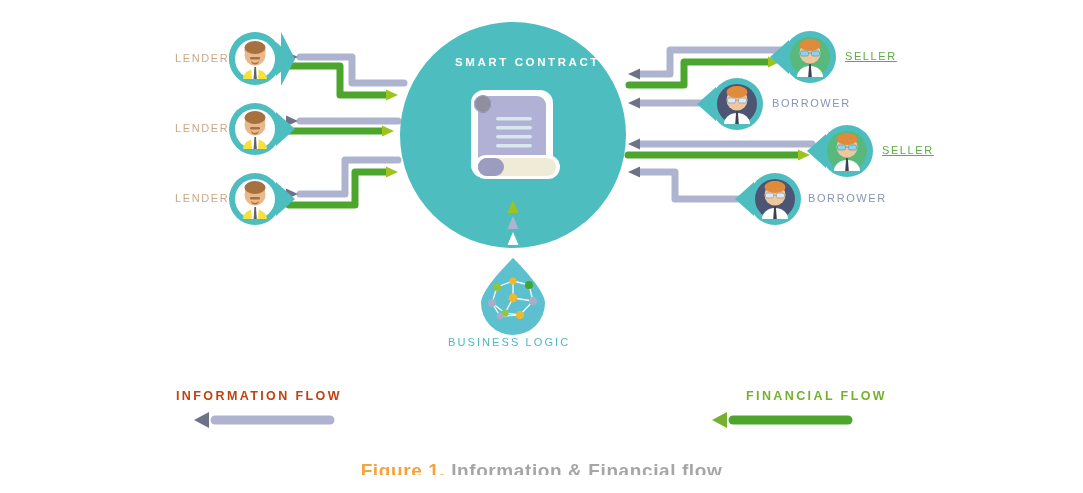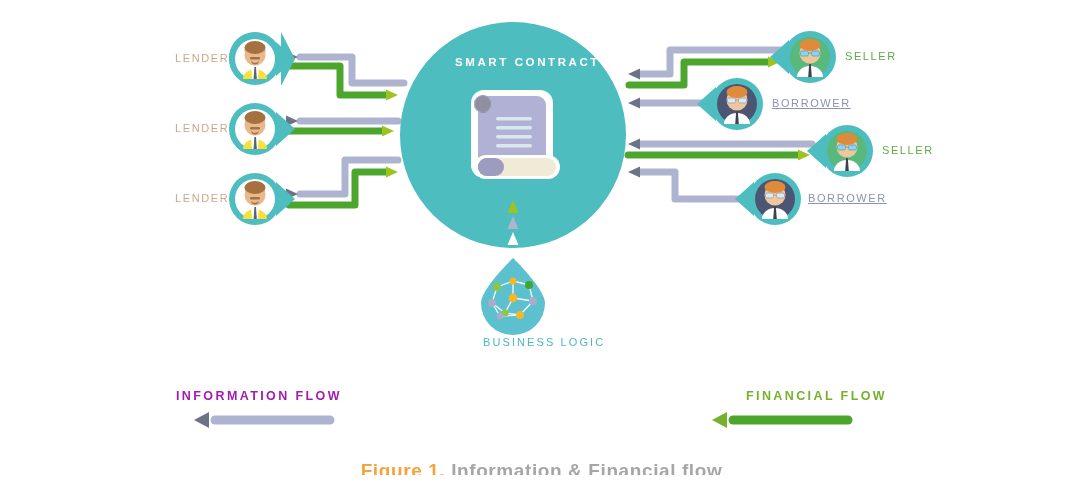--- a/index.html
+++ b/index.html
@@ -26,40 +26,40 @@
     position: absolute;
     font-family: "Liberation Sans", sans-serif;
     letter-spacing: 1.6px;
     white-space: nowrap;
   }
   .lbl-actor {
     font-size: 11px;
     font-weight: 400;
   }
   .lbl-lender { color: #c9a887; }
-  .lbl-seller { color: #5eaa45; }
-  .lbl-borrower { color: #8a93b5; text-decoration: underline; }
+  .lbl-seller { color: #5eaa45; text-decoration: underline; }
+  .lbl-borrower { color: #8a93b5; }
   .lbl-contract {
     font-size: 11.5px;
     color: #ffffff;
     letter-spacing: 2.6px;
     font-weight: 500;
   }
   .lbl-bizlogic {
     font-size: 11px;
     color: #4bb8c4;
     letter-spacing: 2.1px;
     font-weight: 500;
   }
   .legend-title {
     font-size: 12.5px;
     font-weight: bold;
     letter-spacing: 2.4px;
   }
-  .legend-info { color: #a21caf; text-align: right; }
+  .legend-info { color: #c2410c; text-align: right; }
   .legend-fin { color: #76b12d; }
   .caption {
     position: absolute;
     left: 0;
     top: 460px;
     width: 1083px;
     text-align: center;
     font-size: 19px;
     font-weight: bold;
     letter-spacing: 0.6px;
@@ -307,21 +307,21 @@
   <div class="lbl lbl-actor lbl-lender" style="left:175px; top:122px;">LENDER</div>
   <div class="lbl lbl-actor lbl-lender" style="left:175px; top:192px;">LENDER</div>
 
   <div class="lbl lbl-actor lbl-seller" style="left:845px; top:50px;">SELLER</div>
   <div class="lbl lbl-actor lbl-borrower" style="left:772px; top:97px;">BORROWER</div>
   <div class="lbl lbl-actor lbl-seller" style="left:882px; top:144px;">SELLER</div>
   <div class="lbl lbl-actor lbl-borrower" style="left:808px; top:192px;">BORROWER</div>
 
   <div class="lbl lbl-contract" style="left:455px; top:56px;font-weight:bold;">SMART CONTRACT</div>
 
-  <div class="lbl lbl-bizlogic" style="left:483px; top:336px;">BUSINESS LOGIC</div>
+  <div class="lbl lbl-bizlogic" style="left:448px; top:336px;">BUSINESS LOGIC</div>
 
   <div class="lbl legend-title legend-info" style="left:176px; top:389px;">INFORMATION FLOW</div>
   <div class="lbl legend-title legend-fin" style="left:706px; top:389px;padding-left:40px;">FINANCIAL FLOW</div>
 
   <div class="caption">
     <span class="cap-fig">Figure 1.</span>
     <span class="cap-rest">Information &amp; Financial flow</span>
   </div>
 
 </div>

